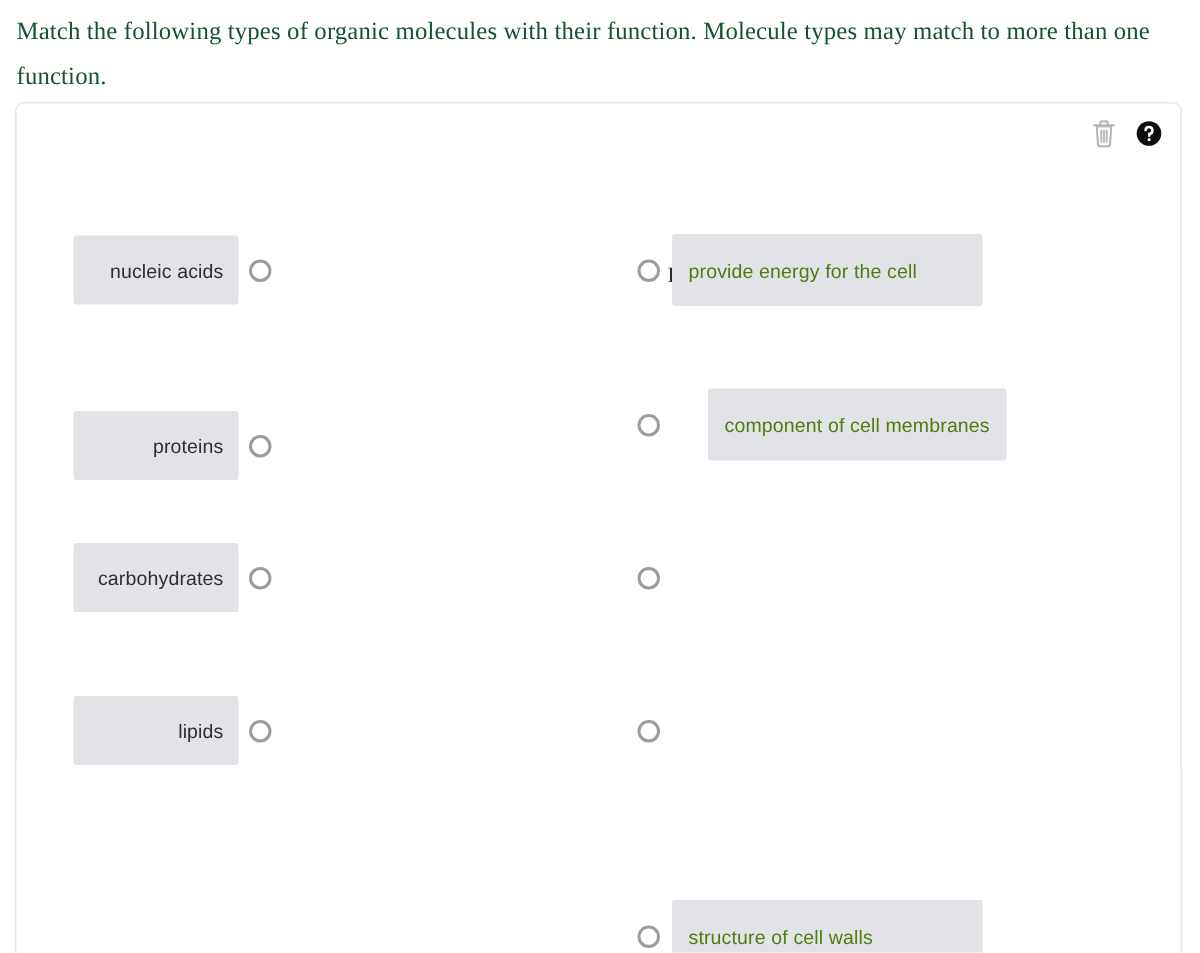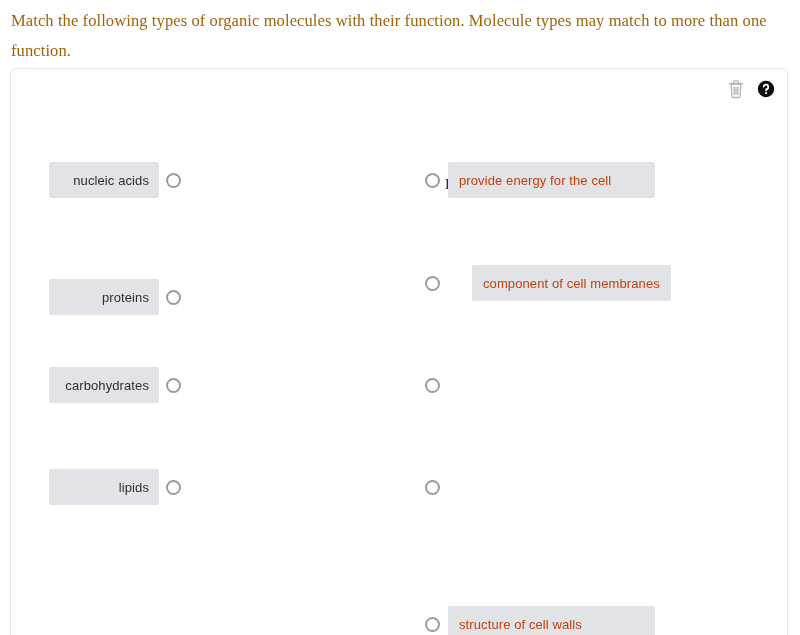--- a/index.html
+++ b/index.html
@@ -17,21 +17,21 @@
 
   
   #prompt {
     position: absolute;
     left: 11px;
     top: 6px;
     width: 778px;
     font-family: "Liberation Serif", serif;
     font-size: 16.5px;
     line-height: 30px;
-    color: #a16207;
+    color: #14532d;
     letter-spacing: 0.1px;
   }
 
   
   #card {
     position: absolute;
     left: 10px;
     top: 68px;
     width: 778px;
     height: 600px;
@@ -75,21 +75,21 @@
 
   
   .terms-row {
     left: 38px;
     width: 135px;
     display: flex;
     align-items: center;
   }
   .term-box {
     width: 110px;
-    height: 36px;
+    height: 46px;
     background: #e2e3e7;
     border-radius: 2px;
     display: flex;
     align-items: center;
     justify-content: flex-end;
     box-sizing: border-box;
     padding: 0 10px;
     font-size: 13px;
     color: #2e2e2e;
     letter-spacing: 0.1px;
@@ -99,30 +99,30 @@
 
   
   .functions-row {
     left: 414px;
     width: 232px;
     display: flex;
     align-items: center;
   }
   .function-box {
     width: 207px;
-    height: 36px;
+    height: 48px;
     background: #e2e3e7;
     border-radius: 2px;
     display: flex;
     align-items: center;
     justify-content: flex-start;
     box-sizing: border-box;
     padding: 0 11px;
     font-size: 13px;
-    color: #c2410c;
+    color: #4d7c0f;
     letter-spacing: 0.1px;
     cursor: pointer;
     white-space: nowrap;
   }
 
   
   .radio {
     width: 15px;
     height: 15px;
     border: 2px solid #9b9ba0;

